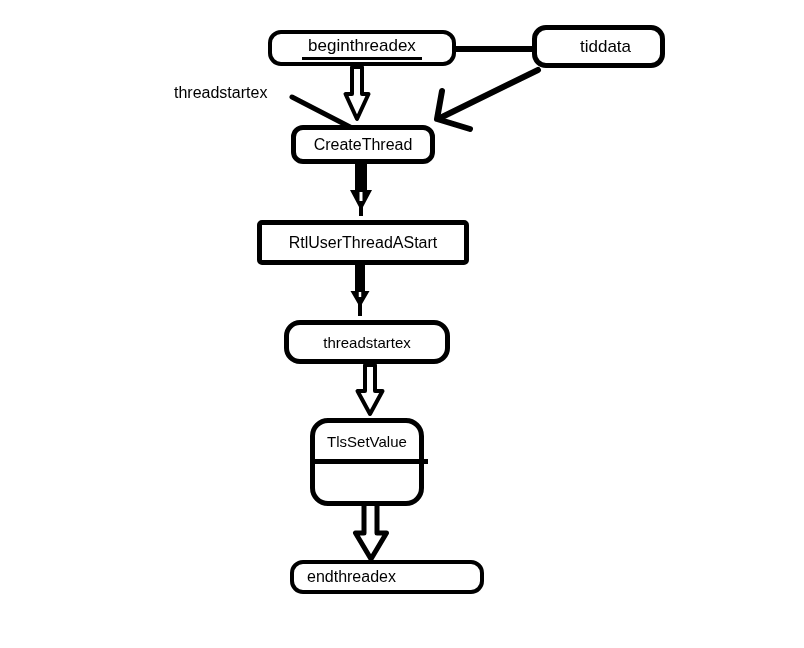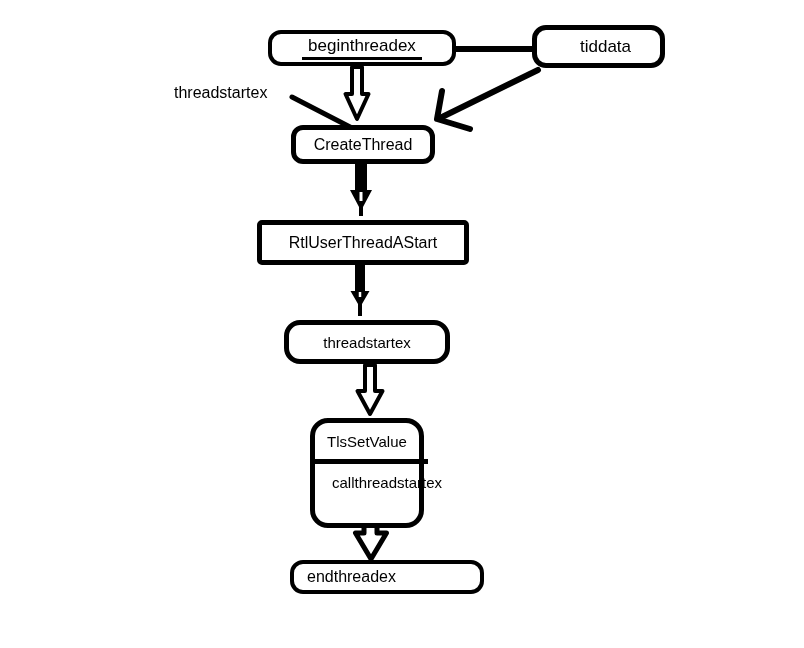--- a/index.html
+++ b/index.html
@@ -30,21 +30,21 @@
     white-space: nowrap;
     line-height: 1;
   }
   #n-beginthreadex { left: 268px; top: 30px; width: 188px; height: 36px; border-width: 4px; }
   #n-beginthreadex .u { border-bottom: 3px solid #000; padding: 0 6px 3px 6px; font-size: 17px; }
   #n-tiddata { left: 532px; top: 25px; width: 133px; height: 43px; border-width: 5px; border-radius: 14px;
                justify-content: center; padding-left: 14px; font-size: 17px; }
   #n-createthread { left: 291px; top: 125px; width: 144px; height: 39px; border-width: 5px; border-radius: 12px; }
   #n-rtluserthreadastart { left: 257px; top: 220px; width: 212px; height: 45px; border-width: 5px; border-radius: 5px; }
   #n-threadstartex { left: 284px; top: 320px; width: 166px; height: 44px; border-width: 5px; border-radius: 16px; font-size: 15px; }
-  #n-tls-compound { left: 310px; top: 418px; width: 114px; height: 110px; border-width: 5px; border-radius: 18px;
+  #n-tls-compound { left: 310px; top: 418px; width: 114px; height: 88px; border-width: 5px; border-radius: 18px;
                     display: block; padding: 0; }
   #n-tls-compound .cell { height: 36px; display: flex; align-items: center; justify-content: center;
                           font-size: 15px; white-space: nowrap; }
   #n-tls-compound .cell.bottom { justify-content: flex-start; padding-left: 17px; overflow: visible; }
   #n-tls-compound .divider { height: 5px; background: #000; margin-right: -9px; margin-left: -2px; }
   #n-endthreadex { left: 290px; top: 560px; width: 194px; height: 34px; border-width: 4px;
                    justify-content: flex-start; padding-left: 13px; }
   .float-label {
     position: absolute;
     left: 174px; top: 84px;
@@ -101,23 +101,20 @@
 
   <div class="node" id="n-threadstartex">
     <span>threadstartex</span>
   </div>
 
   <div class="node" id="n-tls-compound">
     <div class="cell top">
       <span>TlsSetValue</span>
     </div>
     <div class="divider"></div>
-    <div class="cell bottom">
-      <span>callthreadstartex</span>
-    </div>
   </div>
 
   <div class="node" id="n-endthreadex">
     <span>endthreadex</span>
   </div>
 
   <div class="float-label">threadstartex</div>
 
 </div>
 

